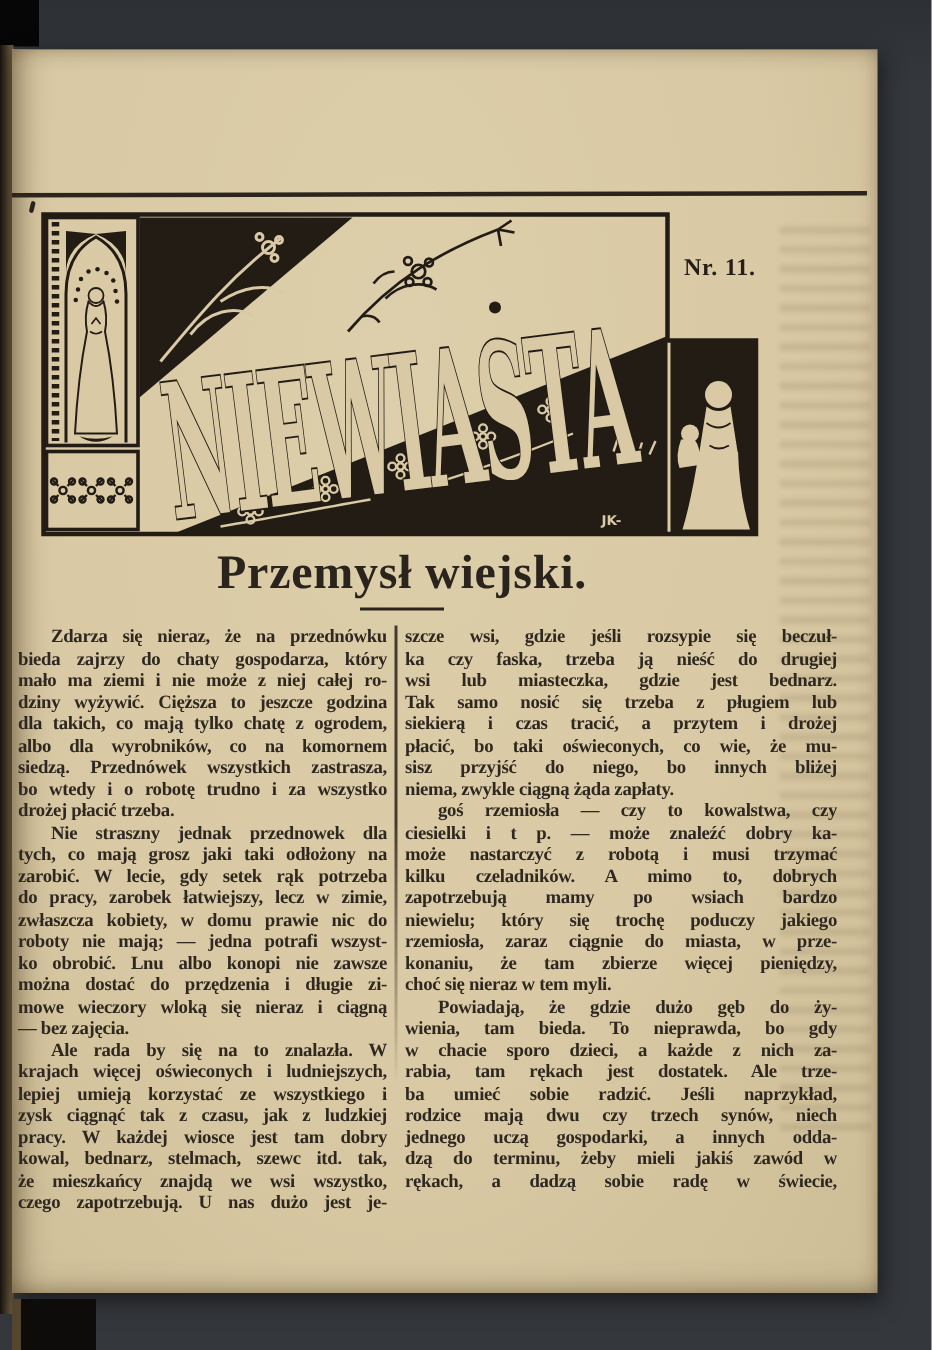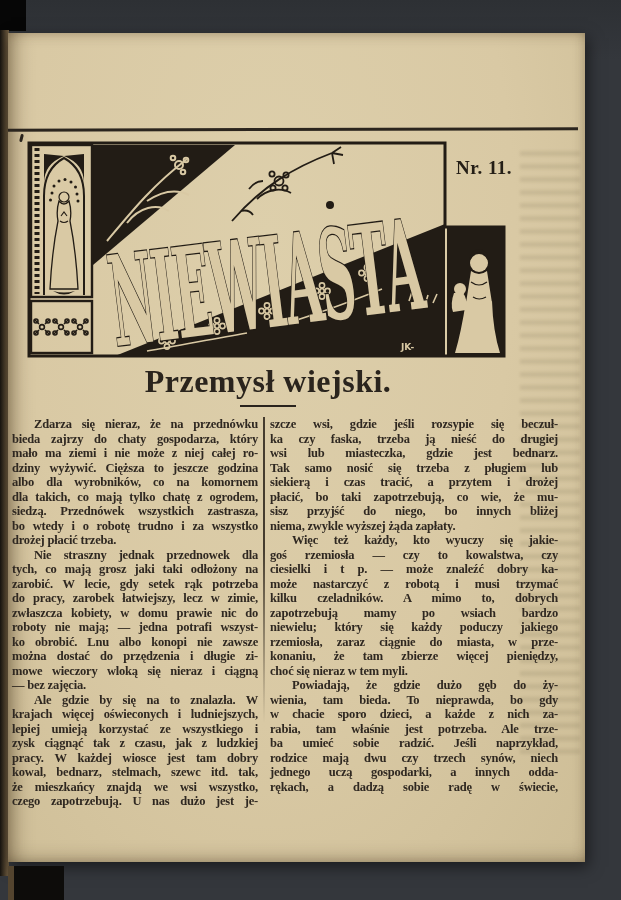--- a/index.html
+++ b/index.html
@@ -52,21 +52,21 @@
   .masthead svg{display:block;width:480px;height:218px;}
   .ink-fill{fill:var(--mast-ink);}
   .ink-stroke{stroke:var(--mast-ink);fill:none;}
   .cream-fill{fill:var(--paper);}
   .cream-stroke{stroke:var(--paper);fill:none;}
   .mast-title{
     fill:var(--paper);stroke:var(--mast-ink);stroke-width:1.6px;paint-order:stroke fill;
     font-family:"DejaVu Serif",serif;font-weight:700;letter-spacing:-2px;
   }
   .issue-no{
-    position:absolute;left:448px;top:124px;font-weight:700;font-size:19px;
+    position:absolute;left:448px;top:137px;font-weight:700;font-size:16px;
     letter-spacing:.5px;color:#241e16;
   }
 
   .article-title{
     position:absolute;left:60px;top:330px;width:400px;text-align:center;
     font-weight:700;font-size:32px;letter-spacing:.5px;color:#2a241d;
   }
   .title-rule{position:absolute;left:232px;top:372px;width:56px;height:2px;background:#2a241d;}
 
   .col{position:absolute;top:384px;font-weight:700;font-size:12.5px;line-height:14.5px;
@@ -232,80 +232,80 @@
 
   <div class="article-title">Przemysł wiejski.</div>
   <div class="title-rule"></div>
 
   <div class="col col-left">
       <div class="para indent">
         <div class="line">Zdarza się nieraz, że na przednówku</div>
         <div class="line">bieda zajrzy do chaty gospodarza, który</div>
         <div class="line">mało ma ziemi i nie może z niej całej ro-</div>
         <div class="line">dziny wyżywić. Cięższa to jeszcze godzina</div>
+        <div class="line">dla takich, co mają tylko chatę z ogrodem,</div>
         <div class="line">albo dla wyrobników, co na komornem</div>
-        <div class="line">dla takich, co mają tylko chatę z ogrodem,</div>
         <div class="line">siedzą. Przednówek wszystkich zastrasza,</div>
         <div class="line">bo wtedy i o robotę trudno i za wszystko</div>
         <div class="line end">drożej płacić trzeba.</div>
       </div>
       <div class="para indent">
         <div class="line">Nie straszny jednak przednowek dla</div>
         <div class="line">tych, co mają grosz jaki taki odłożony na</div>
         <div class="line">zarobić. W lecie, gdy setek rąk potrzeba</div>
         <div class="line">do pracy, zarobek łatwiejszy, lecz w zimie,</div>
         <div class="line">zwłaszcza kobiety, w domu prawie nic do</div>
         <div class="line">roboty nie mają; — jedna potrafi wszyst-</div>
         <div class="line">ko obrobić. Lnu albo konopi nie zawsze</div>
         <div class="line">można dostać do przędzenia i długie zi-</div>
         <div class="line">mowe wieczory wloką się nieraz i ciągną</div>
         <div class="line end">— bez zajęcia.</div>
       </div>
       <div class="para indent">
-        <div class="line">Ale gdzie by się na to znalazła. W</div>
+        <div class="line">Ale rada by się na to znalazła. W</div>
         <div class="line">krajach więcej oświeconych i ludniejszych,</div>
         <div class="line">lepiej umieją korzystać ze wszystkiego i</div>
         <div class="line">zysk ciągnąć tak z czasu, jak z ludzkiej</div>
         <div class="line">pracy. W każdej wiosce jest tam dobry</div>
         <div class="line">kowal, bednarz, stelmach, szewc itd. tak,</div>
         <div class="line">że mieszkańcy znajdą we wsi wszystko,</div>
         <div class="line">czego zapotrzebują. U nas dużo jest je-</div>
       </div>
     </div>
   <div class="col-divider"></div>
   <div class="col col-right">
       <div class="para">
         <div class="line">szcze wsi, gdzie jeśli rozsypie się beczuł-</div>
         <div class="line">ka czy faska, trzeba ją nieść do drugiej</div>
         <div class="line">wsi lub miasteczka, gdzie jest bednarz.</div>
         <div class="line">Tak samo nosić się trzeba z pługiem lub</div>
         <div class="line">siekierą i czas tracić, a przytem i drożej</div>
-        <div class="line">płacić, bo taki zapotrzebują, co wie, że mu-</div>
+        <div class="line">płacić, bo taki oświeconych, co wie, że mu-</div>
         <div class="line">sisz przyjść do niego, bo innych bliżej</div>
-        <div class="line end">niema, zwykle wyższej żąda zapłaty.</div>
-      </div>
-      <div class="para indent">
-        <div class="line">Więc też każdy, kto wyuczy się jakie-</div>
+        <div class="line end">niema, zwykle ciągną żąda zapłaty.</div>
+      </div>
+      <div class="para indent">
         <div class="line">goś rzemiosła — czy to kowalstwa, czy</div>
         <div class="line">ciesielki i t p. — może znaleźć dobry ka-</div>
         <div class="line">może nastarczyć z robotą i musi trzymać</div>
         <div class="line">kilku czeladników. A mimo to, dobrych</div>
         <div class="line">zapotrzebują mamy po wsiach bardzo</div>
-        <div class="line">niewielu; który się każdy poduczy jakiego</div>
+        <div class="line">niewielu; który się trochę poduczy jakiego</div>
         <div class="line">rzemiosła, zaraz ciągnie do miasta, w prze-</div>
         <div class="line">konaniu, że tam zbierze więcej pieniędzy,</div>
         <div class="line end">choć się nieraz w tem myli.</div>
       </div>
       <div class="para indent">
         <div class="line">Powiadają, że gdzie dużo gęb do ży-</div>
         <div class="line">wienia, tam bieda. To nieprawda, bo gdy</div>
         <div class="line">w chacie sporo dzieci, a każde z nich za-</div>
-        <div class="line">rabia, tam właśnie jest potrzeba. Ale trze-</div>
+        <div class="line">rabia, tam rękach jest dostatek. Ale trze-</div>
         <div class="line">ba umieć sobie radzić. Jeśli naprzykład,</div>
         <div class="line">rodzice mają dwu czy trzech synów, niech</div>
         <div class="line">jednego uczą gospodarki, a innych odda-</div>
+        <div class="line">dzą do terminu, żeby mieli jakiś zawód w</div>
         <div class="line">rękach, a dadzą sobie radę w świecie,</div>
       </div>
     </div>
 </div>
 
 <div class="bottom-sliver"></div>
 <div class="bottom-patch"></div>
 
 </body></html>

